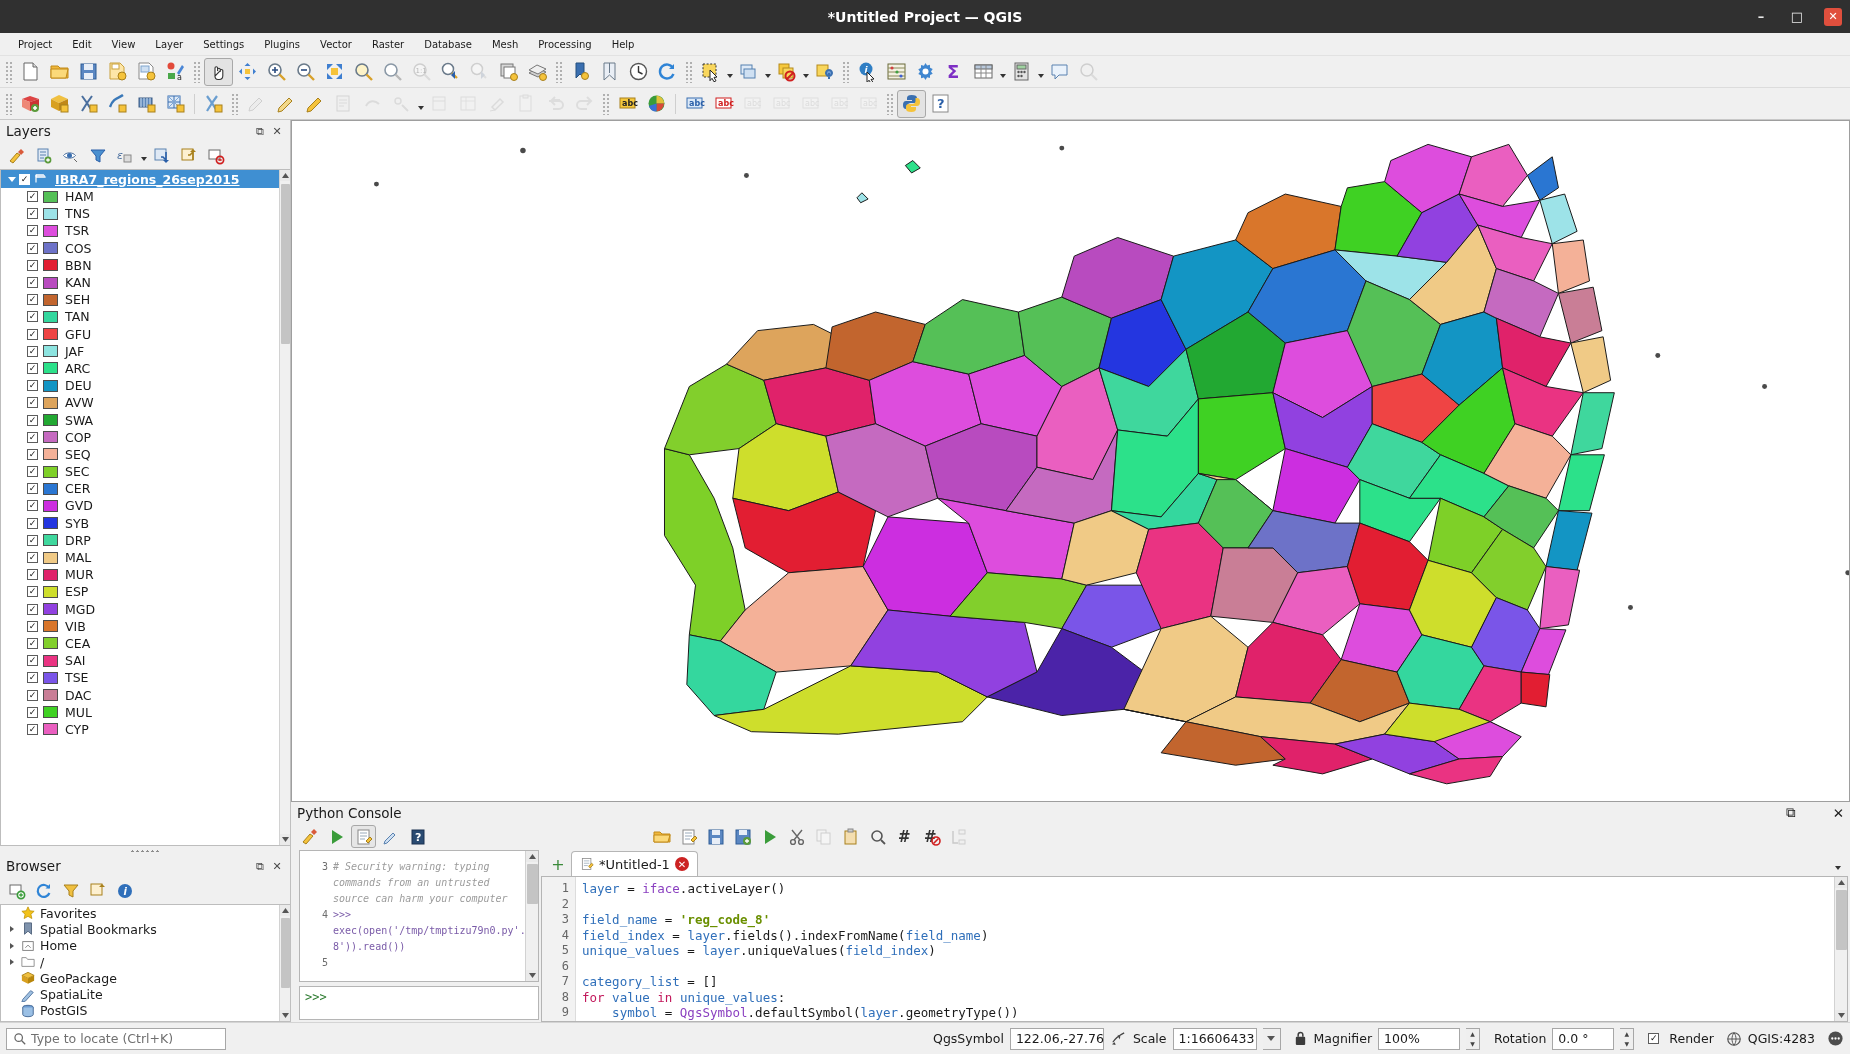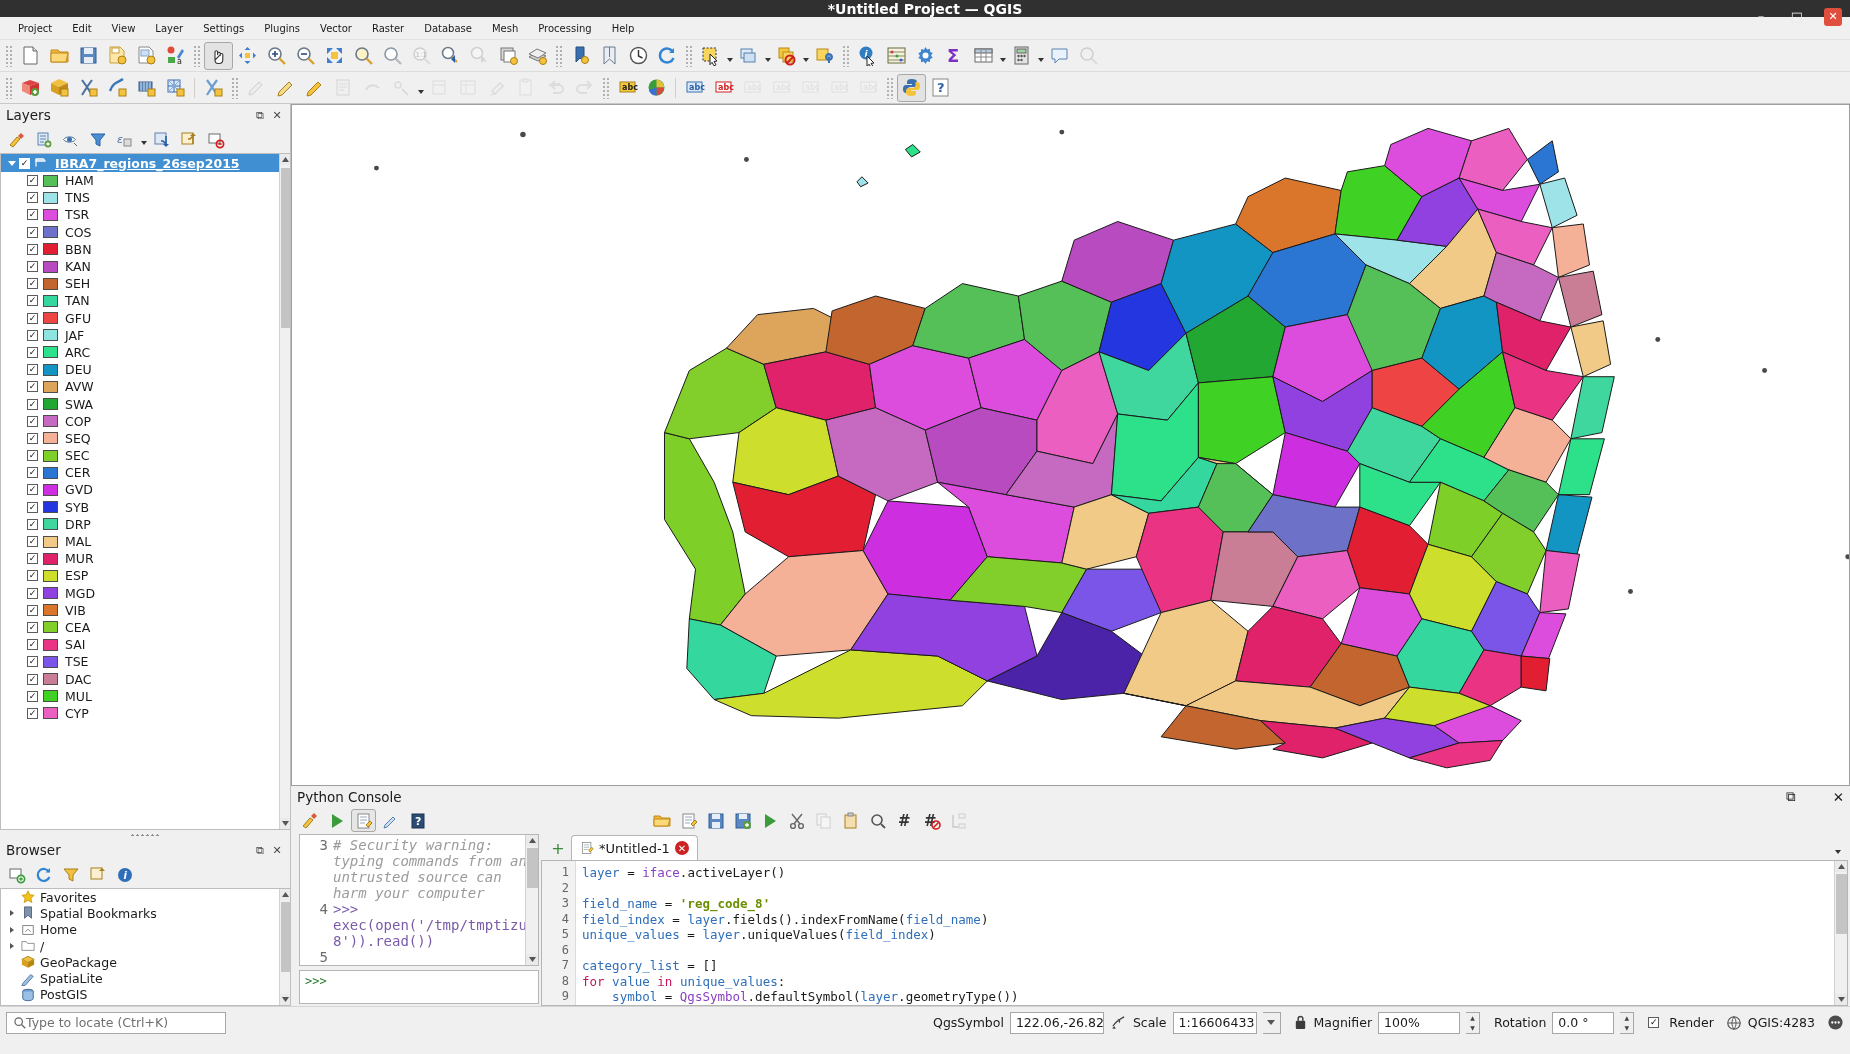--- a/index.html
+++ b/index.html
@@ -6,21 +6,21 @@
   html,body { width:1850px; height:1054px; overflow:hidden; }
   body {
     font-family: "DejaVu Sans", sans-serif;
     font-size: 13px;
     background:#f0f0f0;
     color:#1a1a1a;
     -webkit-font-smoothing: antialiased;
   }
   
   .titlebar{
-    height:17px; background:#303030; color:#ffffff;
+    height:33px; background:#303030; color:#ffffff;
     display:flex; align-items:center; justify-content:center;
     position:relative; font-size:14px; font-weight:bold;
   }
   .titlebar .wbtns{ position:absolute; right:8px; top:0; height:33px; display:flex; align-items:center; gap:18px;}
   .wbtn{ width:18px; height:18px; display:flex; align-items:center; justify-content:center; color:#e8e8e8; font-size:13px; cursor:pointer;}
   .wbtn.close{ background:#e04f3d; border-radius:3px; color:#fff; font-size:11px; }
   
   .menubar{ height:23px; background:#f0f0f0; display:flex; align-items:center; padding-left:8px; border-bottom:1px solid #e2e2e2;}
   .menubar .mi{ padding:2px 10px; font-size:10px; cursor:pointer; white-space:nowrap;}
   
@@ -70,38 +70,38 @@
   .map-svg{ position:absolute; inset:0; width:100%; height:100%; }
   
   .pyconsole{ height:220px; background:#f0f0f0; display:flex; flex-direction:column;}
   .py-title{ height:21px; display:flex; align-items:center; padding:0 6px; font-size:13.5px;gap:37px;}
   .py-toolbar{ height:27px; display:flex; align-items:center; gap:2px; padding-left:6px;}
   .pybtn{ width:25px;height:23px;display:flex;align-items:center;justify-content:center;cursor:pointer;border-radius:3px;}
   .pybtn.framed{ border:1px solid #a8a8a8; background:#e6e6e6;}
   .pybtn.dim{ opacity:.38;}
   .py-body{ flex:1; display:flex; min-height:0;}
   .py-out-wrap{ width:250px; min-width:250px; display:flex; flex-direction:column; padding:0 2px 2px 8px;}
-  .py-out{ flex:1; background:#fff; border:1px solid #b5b5b5; font-family:"DejaVu Sans Mono", monospace; font-size:14px; line-height:16px; overflow:hidden; position:relative; padding:2px 0 0 0;}
+  .py-out{ flex:1; background:#fff; border:1px solid #b5b5b5; font-family:"DejaVu Sans Mono", monospace; font-size:10px; line-height:16px; overflow:hidden; position:relative; padding:8px 0 0 0;}
   .py-in{ height:34px; background:#fff; border:1px solid #b5b5b5; margin-top:4px; font-family:"DejaVu Sans Mono", monospace; font-size:12px; color:#333; padding:3px 5px;}
   .ln{ display:inline-block; width:26px; text-align:right; margin-right:5px; color:#6d6d6d;}
   .cmt{ color:#9b9b9b; font-style:italic;}
   .prompt{ color:#2f7d32;}
   .py-editor-wrap{ flex:1; display:flex; flex-direction:column; min-width:0; padding-right:2px;}
   .tabbar{ height:26px; display:flex; align-items:flex-end; padding-left:4px;}
   .tab-add{ width:26px;height:24px;display:flex;align-items:center;justify-content:center;cursor:pointer;color:#3a8a3a;font-size:16px;}
   .tab{ height:25px; background:#fff; border:1px solid #b5b5b5; border-bottom:none; border-radius:4px 4px 0 0; display:flex; align-items:center; gap:5px; padding:0 8px; font-size:13px; cursor:pointer;}
   .tab .closex{ width:14px;height:14px;border-radius:50%;background:#cc2222;color:#fff;font-size:10px;display:flex;align-items:center;justify-content:center;}
   .tabbar-right{ flex:1; display:flex; align-items:center; justify-content:flex-end; padding-right:6px;}
   .editor{ flex:1; background:#fff; border:1px solid #b5b5b5; position:relative; overflow:hidden; display:flex; min-height:0;}
   .gutter{ width:34px; background:#f2f2f2; border-right:1px solid #dcdcdc; font-family:"DejaVu Sans Mono", monospace; font-size:12px; color:#666; text-align:right; padding:4px 6px 0 0; line-height:15.5px;}
   .code{ flex:1; font-family:"DejaVu Sans Mono", monospace; font-size:12.5px; line-height:15.5px; padding:4px 0 16px 6px; white-space:pre; overflow:hidden;}
   .k-blue{color:#2f6fba;} .k-purple{color:#8a3fc0;} .k-green{color:#6a8f00;font-weight:bold;} .k-pink{color:#c2185b;}
   
   .statusbar{ height:32px; background:#f0f0f0; display:flex; align-items:center; padding:0 6px; gap:6px; border-top:1px solid #d4d4d4;}
-  .locator{ width:220px; height:22px; background:#fff; border:1px solid #a7a7a7; display:flex; align-items:center; padding:8px 6px; font-size:12.5px; color:#707070;}
+  .locator{ width:220px; height:22px; background:#fff; border:1px solid #a7a7a7; display:flex; align-items:center; gap:5px; padding:8px 6px; font-size:12.5px; color:#707070;}
   .sb-label{ font-size:12.5px; white-space:nowrap;}
   .sb-field{ height:22px; background:#fff; border:1px solid #a7a7a7; display:flex; align-items:center; padding:0 5px; font-size:12.5px;}
   .spin{ width:14px;height:22px;border:1px solid #a7a7a7;border-left:none;background:#efefef;display:flex;flex-direction:column;}
   .spin div{flex:1;display:flex;align-items:center;justify-content:center;font-size:6px;color:#444;}
   .combo-arrow{ width:18px;height:22px;border:1px solid #a7a7a7;border-left:none;background:#efefef;display:flex;align-items:center;justify-content:center;}
   .combo-arrow:after{content:"";border-left:4px solid transparent;border-right:4px solid transparent;border-top:5px solid #555;}
   .sb-check{ display:flex;align-items:center;gap:5px;font-size:12.5px;}
   svg{ display:block; }
 </style>
 </head>
@@ -1321,21 +1321,21 @@
           <path d="M10.5 10.5L15 15" stroke="#666" stroke-width="1.6"></path>
         </svg>
       </span>
     <span>Type to locate (Ctrl+K)</span>
   </div>
 
   <div style="flex:1"></div>
 
   <span class="sb-label">QgsSymbol</span>
   <div class="sb-field" style="width:94px">
-    <span>122.06,-26.82</span>
+    <span>122.06,-27.76</span>
   </div>
   <span>
       <svg width="17" height="17" viewBox="0 0 18 18">
         <path d="M3 13c3-5 8-8 12-10" stroke="#444" stroke-width="1.3" fill="none"></path>
         <path d="M2 15l3-2 1 3z" fill="#444"></path>
         <path d="M8 5l3 2-1 3z" fill="#444"></path>
       </svg>
     </span>
 
   <span class="sb-label">Scale</span>

